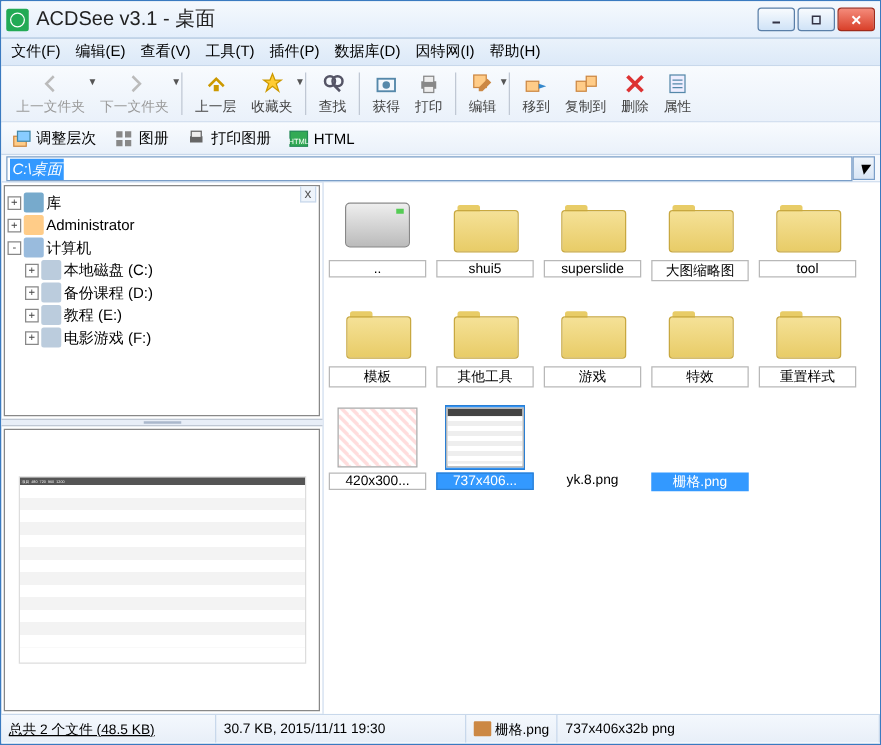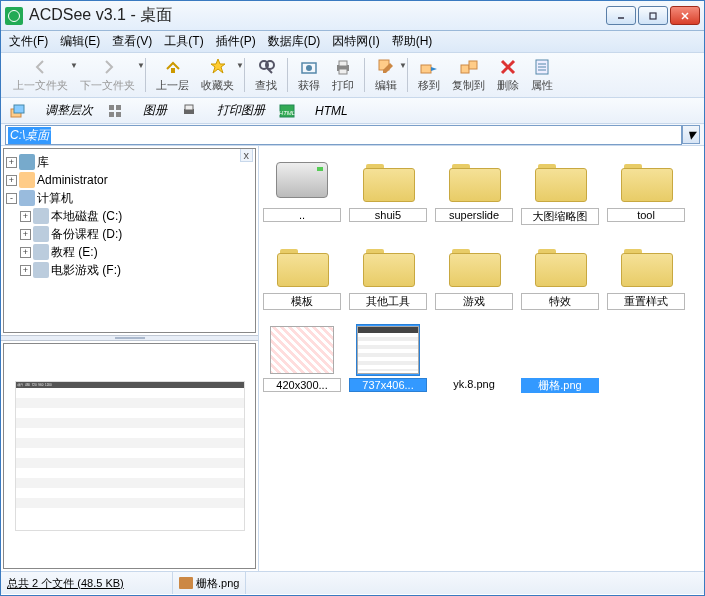--- a/index.html
+++ b/index.html
@@ -22,21 +22,21 @@
 
 .toolbar { height:45px; background:linear-gradient(#f8fbfe,#eaf1fa); border-bottom:1px solid #c8d8eb; display:flex; align-items:center; padding:0 6px;}
 .tbtn { display:flex; flex-direction:column; align-items:center; padding:2px 6px; font-size:11px; color:#444; gap:1px; position:relative;}
 .tbtn.disabled { color:#9a9a9a;}
 .tbtn .ico { width:20px; height:20px; display:flex; align-items:center; justify-content:center;}
 .tbtn .drop { position:absolute; right:-4px; top:6px; font-size:8px; color:#555;}
 .sep { width:1px; height:34px; background:#c0c8d4; margin:0 4px;}
 
 
 .toolbar2 { height:26px; background:linear-gradient(#f8fbfe,#eaf1fa); border-bottom:1px solid #c8d8eb; display:flex; align-items:center; padding:0 8px; font-size:12px; gap:14px;}
-.toolbar2 .t2item { display:flex; align-items:center; gap:20px;font-style:italic;}
+.toolbar2 .t2item { display:flex; align-items:center; gap:4px;}
 .toolbar2 .t2ico { width:16px; height:16px;}
 
 
 .pathbar { height:22px; display:flex; border-bottom:1px solid #c8d8eb; background:#f4f8fd;font-style:italic;}
 .pathbar .selhl { background:#3399ff; color:#fff; padding:0 2px;}
 .pathbar .ddbtn { width:18px; border:1px solid #7a9ec8; background:linear-gradient(#f0f5fb,#d8e5f5); display:flex; align-items:center; justify-content:center; margin:1px 4px 1px 0;}
 
 
 .mainrow { display:flex; height:425px;}
 .leftcol { width:258px; border-right:1px solid #c8d8eb; display:flex; flex-direction:column;}
@@ -412,17 +412,19 @@
         <div class="file-item nolbl">
           <div class="thumb"></div>
           <div class="lbl" style="background:#3399ff;color:#fff;">栅格.png</div>
         </div>
       </div>
     </div>
 </div>
 
 <div class="statusbar">
   <div class="cell" style="width:172px;text-decoration:underline;">总共 2 个文件 (48.5 KB)</div>
+  <div class="cell" style="width:200px;">30.7 KB, 2015/11/11 19:30</div>
   <div class="cell" style="flex:0 0 auto;">
       <span class="sb-ico"></span>
       <span>栅格.png</span>
     </div>
+  <div class="cell" style="flex:1;">737x406x32b png</div>
 </div>
 
 </body></html>

